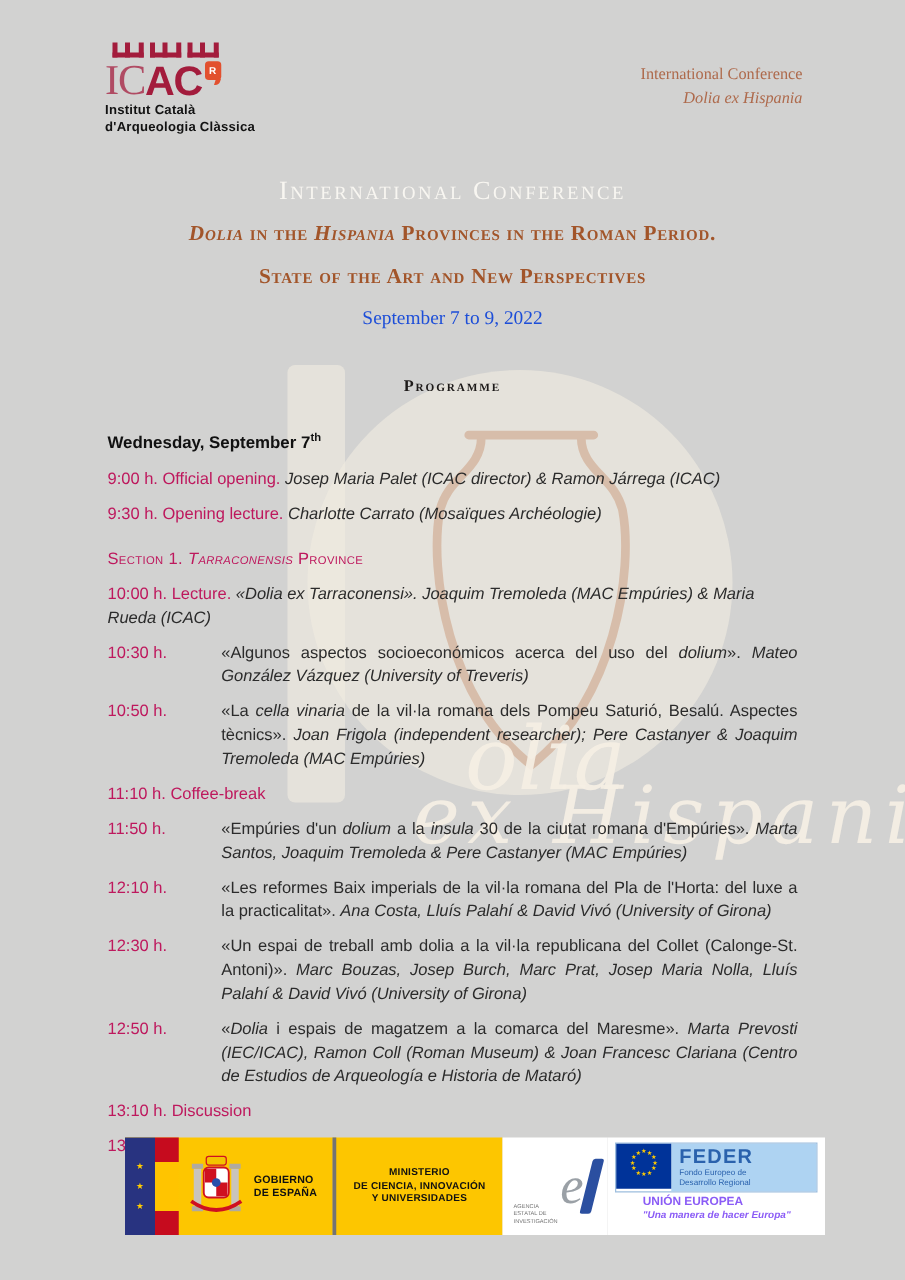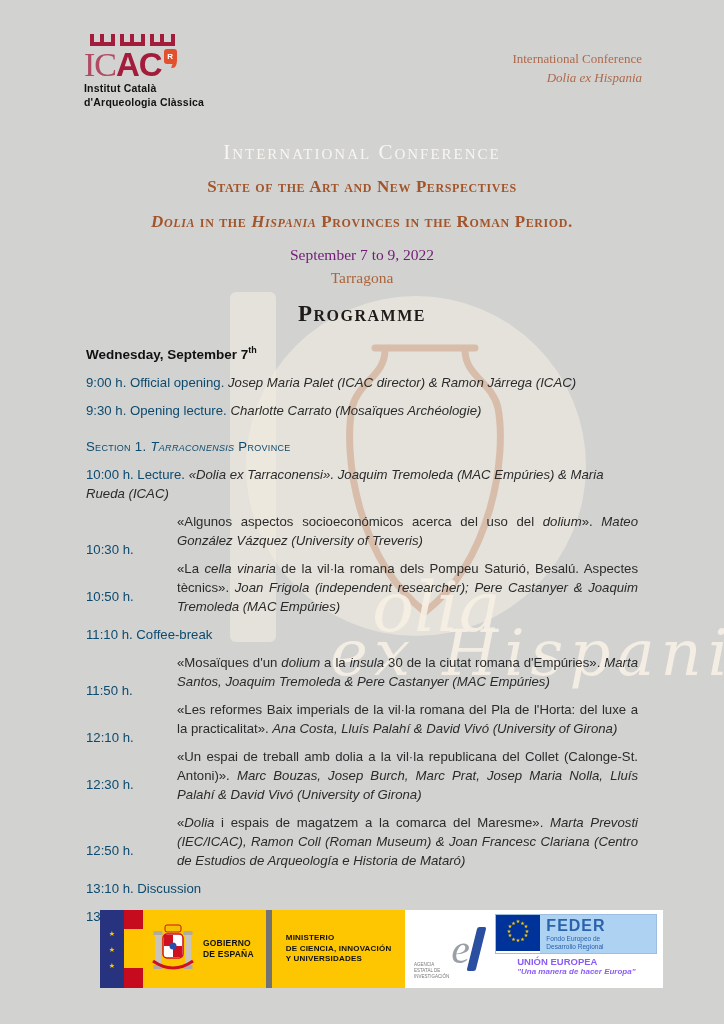--- a/index.html
+++ b/index.html
@@ -35,47 +35,47 @@
   .icac-org{margin-top:0;font-size:10.5px;font-weight:bold;color:#121212;line-height:1.3;letter-spacing:.2px;}
   .corner{position:absolute;right:82px;top:50px;text-align:right;font-family:"Liberation Serif",serif;
           font-size:13px;color:#ae6a4c;line-height:1.45;}
   .corner .it{font-style:italic;}
   
   .titles{position:absolute;left:0;right:0;top:140px;text-align:center;font-family:"Liberation Serif",serif;}
   .t1{font-size:21px;font-variant:small-caps;letter-spacing:2px;color:#f8f6f1;font-weight:500;margin:0 0 12px;}
   .t2{font-size:17px;font-variant:small-caps;letter-spacing:.6px;color:#a2552a;font-weight:bold;margin:0 0 14px;}
   .t2 .it{font-style:italic;}
   .t3{margin-bottom:15px;}
-  .tdate{font-size:15.5px;color:#701a75;margin:0 0 5px;}
+  .tdate{font-size:15.5px;color:#1d4ed8;margin:0 0 5px;}
   .tcity{font-size:15.5px;color:#ad6439;margin:0;}
   .prog{position:absolute;left:0;right:0;top:301px;text-align:center;margin:0;
         font-family:"Liberation Serif",serif;font-variant:small-caps;font-weight:bold;
-        font-size:23px;letter-spacing:1.5px;color:#1e1b1a;}
+        font-size:13px;letter-spacing:1.5px;color:#1e1b1a;}
   
   .sched{position:absolute;left:86px;top:341px;width:552px;font-size:13.2px;line-height:19px;}
   .sched p{margin:0 0 9px;}
   .day{font-weight:bold;font-size:13.5px;color:#111;}
   .day sup{font-size:9px;}
-  .acc{color:#0c4a6e;margin-top:28px;}
+  .acc{color:#be185d;}
   .it{font-style:italic;}
   .sc{font-variant:small-caps;letter-spacing:.3px;}
   .sect{margin-top:17px !important;}
   .hang{position:relative;margin:0 0 9px;}
   .hang .time{position:absolute;left:0;top:0;}
   .hang .body{margin:0 0 0 91px;text-align:justify;}
   
   .footer{position:absolute;left:100px;top:910px;height:78px;display:flex;z-index:1;}
   .gov{display:flex;background:#fdc600;}
   .eu-stripe{width:24px;background:#283380;display:flex;flex-direction:column;align-items:center;
              justify-content:center;gap:9px;}
   .eu-stripe i{font-style:normal;color:#ffcc00;font-size:7px;line-height:7px;}
   .es-flag{width:19px;background:linear-gradient(to bottom,#c60b1e 0 25%,#ffc400 25% 75%,#c60b1e 75% 100%);}
   .gov-main{display:flex;align-items:center;padding:0 12px 0 8px;gap:8px;}
   .gov-text{font-size:8.5px;font-weight:bold;color:#111;line-height:1.25;letter-spacing:.2px;}
-  .ministry{background:#fdc600;border-left:6px solid #737373;display:flex;align-items:center;padding:12px 14px;}
+  .ministry{background:#fdc600;border-left:3px solid #737373;display:flex;align-items:center;padding:12px 14px;text-align:center;}
   .ministry div{font-size:8px;font-weight:bold;color:#111;line-height:1.3;letter-spacing:.2px;}
   .aei{width:84px;background:#fff;display:flex;align-items:center;justify-content:center;gap:2px;}
   .aei-e{font-family:"Liberation Serif",serif;font-style:italic;font-size:42px;color:#9aa0a6;line-height:1;}
   .aei-bar{width:9px;height:44px;background:#2b4fa0;transform:skewX(-14deg);border-radius:2px;}
   .aei-txt{font-size:4.5px;color:#777;line-height:1.3;align-self:flex-end;margin-bottom:8px;}
   .eublock{background:#fff;padding:4px 6px 3px;display:flex;flex-direction:column;align-items:center;}
   .eurow{display:flex;border:1px solid #9dbede;}
   .euflag{width:44px;height:36px;background:#039;position:relative;}
   .euflag i{position:absolute;font-style:normal;color:#ffcc00;font-size:5px;line-height:5px;}
   .feder{width:104px;background:#aed3f2;padding:2px 6px;}
@@ -119,24 +119,23 @@
       </div>
     </div>
 
     <div class="corner">
       <div>International Conference</div>
       <div class="it">Dolia ex Hispania</div>
     </div>
 
     <div class="titles">
       <p class="t1">International Conference</p>
+      <p class="t2"><span class="it">Dolia</span><span> in the </span><span class="it">Hispania</span><span> Provinces in the Roman Period.</span></p>
       <p class="t2 t3">State of the Art and New Perspectives</p>
-      <p class="t2"><span class="it">Dolia</span><span> in the </span><span class="it">Hispania</span><span> Provinces in the Roman Period.</span></p>
       <p class="tdate">September 7 to 9, 2022</p>
-      <p class="tcity">Tarragona</p>
     </div>
 
     <p class="prog">Programme</p>
 
     <div class="sched">
       <p class="day"><span>Wednesday, September 7</span><sup>th</sup></p>
 
       <p><span class="acc">9:00 h. Official opening. </span><span class="it">Josep Maria Palet (ICAC director) &amp; Ramon Járrega (ICAC)</span></p>
 
       <p><span class="acc">9:30 h. Opening lecture. </span><span class="it">Charlotte Carrato (Mosaïques Archéologie)</span></p>
@@ -152,21 +151,21 @@
 
       <div class="hang">
         <span class="time acc">10:50 h.</span>
         <p class="body"><span>«La </span><span class="it">cella vinaria</span><span> de la vil·la romana dels Pompeu Saturió, Besalú. Aspectes tècnics». </span><span class="it">Joan Frigola (independent researcher); Pere Castanyer &amp; Joaquim Tremoleda (MAC Empúries)</span></p>
       </div>
 
       <p><span class="acc">11:10 h. Coffee-break</span></p>
 
       <div class="hang">
         <span class="time acc">11:50 h.</span>
-        <p class="body"><span>«Mosaïques d'un </span><span class="it">dolium</span><span> a la </span><span class="it">insula</span><span> 30 de la ciutat romana d'Empúries». </span><span class="it">Marta Santos, Joaquim Tremoleda &amp; Pere Castanyer (MAC Empúries)</span></p>
+        <p class="body"><span>«Empúries d'un </span><span class="it">dolium</span><span> a la </span><span class="it">insula</span><span> 30 de la ciutat romana d'Empúries». </span><span class="it">Marta Santos, Joaquim Tremoleda &amp; Pere Castanyer (MAC Empúries)</span></p>
       </div>
 
       <div class="hang">
         <span class="time acc">12:10 h.</span>
         <p class="body"><span>«Les reformes Baix imperials de la vil·la romana del Pla de l'Horta: del luxe a la practicalitat». </span><span class="it">Ana Costa, Lluís Palahí &amp; David Vivó (University of Girona)</span></p>
       </div>
 
       <div class="hang">
         <span class="time acc">12:30 h.</span>
         <p class="body"><span>«Un espai de treball amb dolia a la vil·la republicana del Collet (Calonge-St. Antoni)». </span><span class="it">Marc Bouzas, Josep Burch, Marc Prat, Josep Maria Nolla, Lluís Palahí &amp; David Vivó (University of Girona)</span></p>

